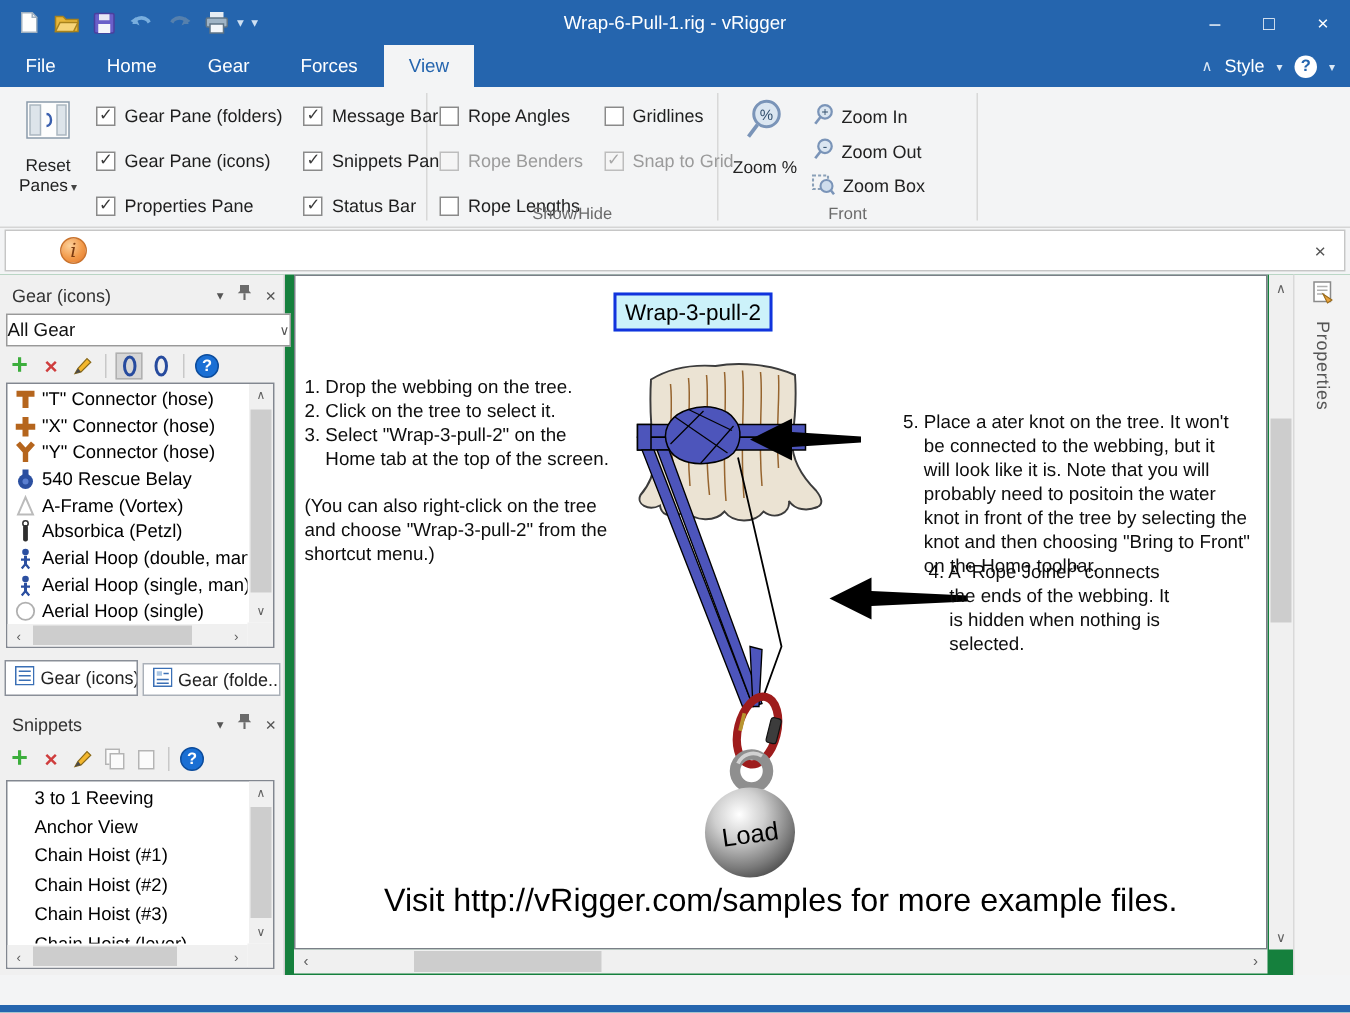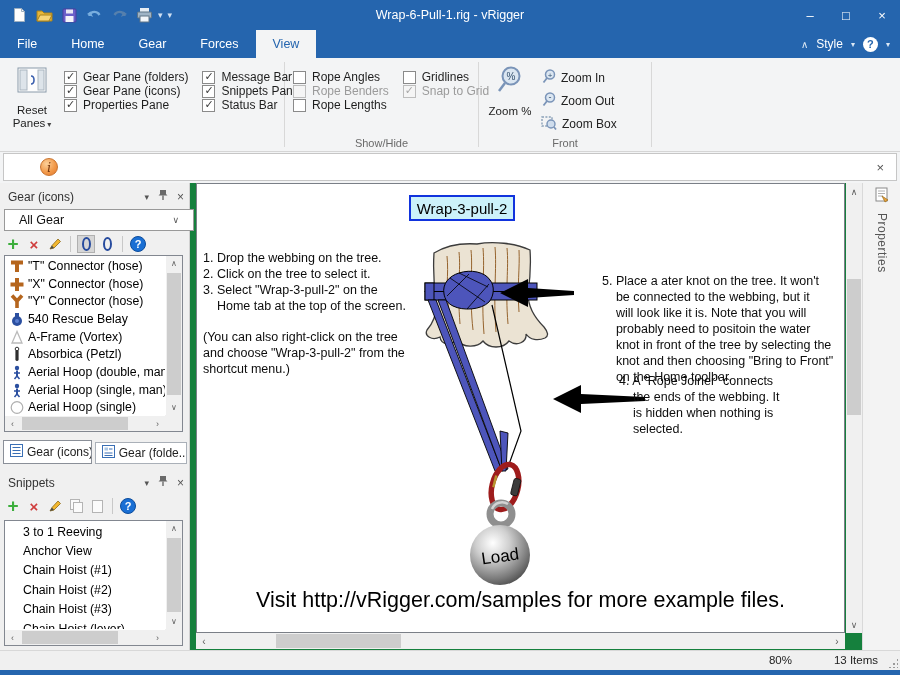--- a/index.html
+++ b/index.html
@@ -25,21 +25,21 @@
   .helpcirc { width:15px; height:15px; border-radius:50%; background:#fff; color:#2565ae; font-size:11px; font-weight:bold; display:flex; align-items:center; justify-content:center; }
 
   
   .ribbon { position:absolute; left:0; top:58px; width:900px; height:94px; background:#f3f4f5; border-bottom:1px solid #d5d5d5; display:flex; }
   .rgroup { position:relative; display:flex; padding:5px 8px 0 8px; }
   .gsep { width:1px; background:#d8d8d8; margin:4px 0; }
   .glabel { position:absolute; bottom:2px; left:0; width:100%; text-align:center; font-size:11px; color:#6a6a6a; }
   .reset-btn { width:52px; display:flex; flex-direction:column; align-items:center; margin-right:8px; padding-top:2px; }
   .btn-label { width:48px; text-align:center; font-size:11.5px; line-height:13px; color:#222; margin-top:3px; }
   .da { font-size:8px; color:#444; margin-left:2px; }
-  .checkcol { display:flex; flex-direction:column; gap:0; padding-top:7px; margin-right:14px; }
+  .checkcol { display:flex; flex-direction:column; gap:16px; padding-top:7px; margin-right:14px; }
   .rcheck { display:flex; align-items:center; gap:6px; font-size:12px; color:#1e1e1e; height:14px; white-space:nowrap; }
   .cbox { width:13px; height:13px; border:1px solid #8a8a8a; background:#fff; position:relative; flex:0 0 13px; }
   .rcheck.checked .cbox::after { content:"✓"; position:absolute; left:1px; top:-2px; font-size:11px; color:#3a3a3a; }
   .rcheck.disabled { color:#9b9b9b; }
   .rcheck.disabled .cbox { border-color:#bdbdbd; background:#f5f5f5; }
   .rcheck.disabled.checked .cbox::after { color:#a8a8a8; }
   .bigbtn { width:46px; display:flex; flex-direction:column; align-items:center; padding-top:3px; margin-right:2px; }
   .bigbtn .btn-label { width:46px; }
   .smallcol { display:flex; flex-direction:column; gap:5px; padding-top:6px; margin-left:6px; }
   .smallbtn { display:flex; align-items:center; gap:5px; font-size:12px; color:#222; height:18px; white-space:nowrap; }
@@ -51,21 +51,21 @@
 
   
   .main { position:absolute; left:0; top:183px; width:900px; height:467px; background:#15803d; }
 
   
   .sidebar { position:absolute; left:0; top:0; width:190px; height:467px; background:#f0f0f0; border-right:1px solid #d0d0d0; }
   .pane-header { display:flex; align-items:center; height:23px; padding:0 6px 0 8px; font-size:12px; color:#333; }
   .ph-icons { margin-left:auto; display:flex; align-items:center; gap:9px; color:#555; }
   .ph-icons .g { font-size:9px; color:#555; }
   .ph-x { font-size:12px; color:#555; }
-  .combo { margin:1px 4px 3px 4px; height:22px; background:#fff; border:1px solid #999; display:flex; align-items:center; padding:0 14px; font-size:12.5px; color:#111; }
+  .combo { margin:1px 4px 3px 4px; height:22px; background:#fff; border:1px solid #999; display:flex; align-items:center; padding:0 0; font-size:12.5px; color:#111; }
   .combo .g { margin-left:auto; font-size:9px; color:#555; }
   .ptoolbar { display:flex; align-items:center; gap:3px; height:22px; padding:0 4px; }
   .tbtn { width:18px; height:18px; display:flex; align-items:center; justify-content:center; }
   .tplus { color:#3cae3c; font-size:19px; font-weight:bold; line-height:16px; }
   .tx { color:#cf3d3d; font-size:15px; font-weight:bold; }
   .tsep { width:1px; height:16px; background:#c8c8c8; margin:0 3px; }
   .carab { width:9px; height:14px; border:2.5px solid #274b9e; border-radius:50%; }
   .tbtn.pressed { background:#d6d6d6; border:1px solid #b0b0b0; }
   .helpblue { width:16px; height:16px; border-radius:50%; background:#1a6fd4; border:1px solid #0c4c9c; color:#fff; font-size:11px; font-weight:bold; display:flex; align-items:center; justify-content:center; }
   .graybox { width:11px; height:13px; background:#fbfbfb; border:1px solid #b4b4b4; }
@@ -661,20 +661,15 @@
               <line x1="4" y1="6.5" x2="11" y2="6.5" stroke="#b0b0b0"></line>
               <line x1="4" y1="9" x2="9" y2="9" stroke="#b0b0b0"></line>
               <path d="M8 9 L14 13 L11 15 Z" fill="#e8a33d" stroke="#9a6a18" stroke-width="0.7"></path>
             </svg>
         </span>
         <span class="props-label">Properties</span>
       </div>
     </div>
   </div>
 
-  <div class="statusbar">
-    <span class="sb-zoom">80%</span>
-    <span class="sb-items">13 Items</span>
-    <span class="sb-grip"></span>
-  </div>
   <div class="bottom-strip"></div>
 
 </div>
 
 </body></html>

